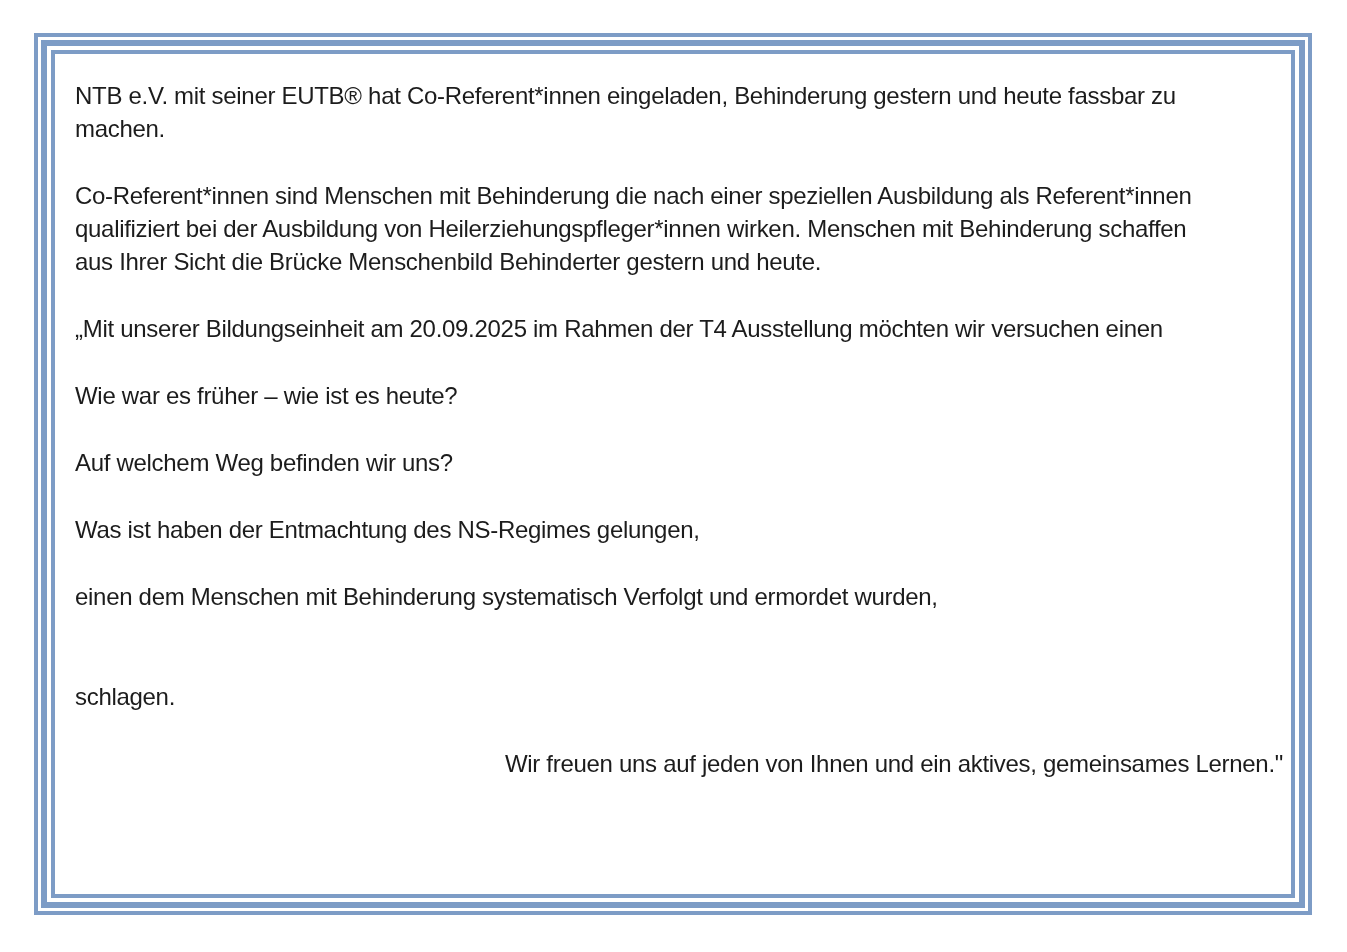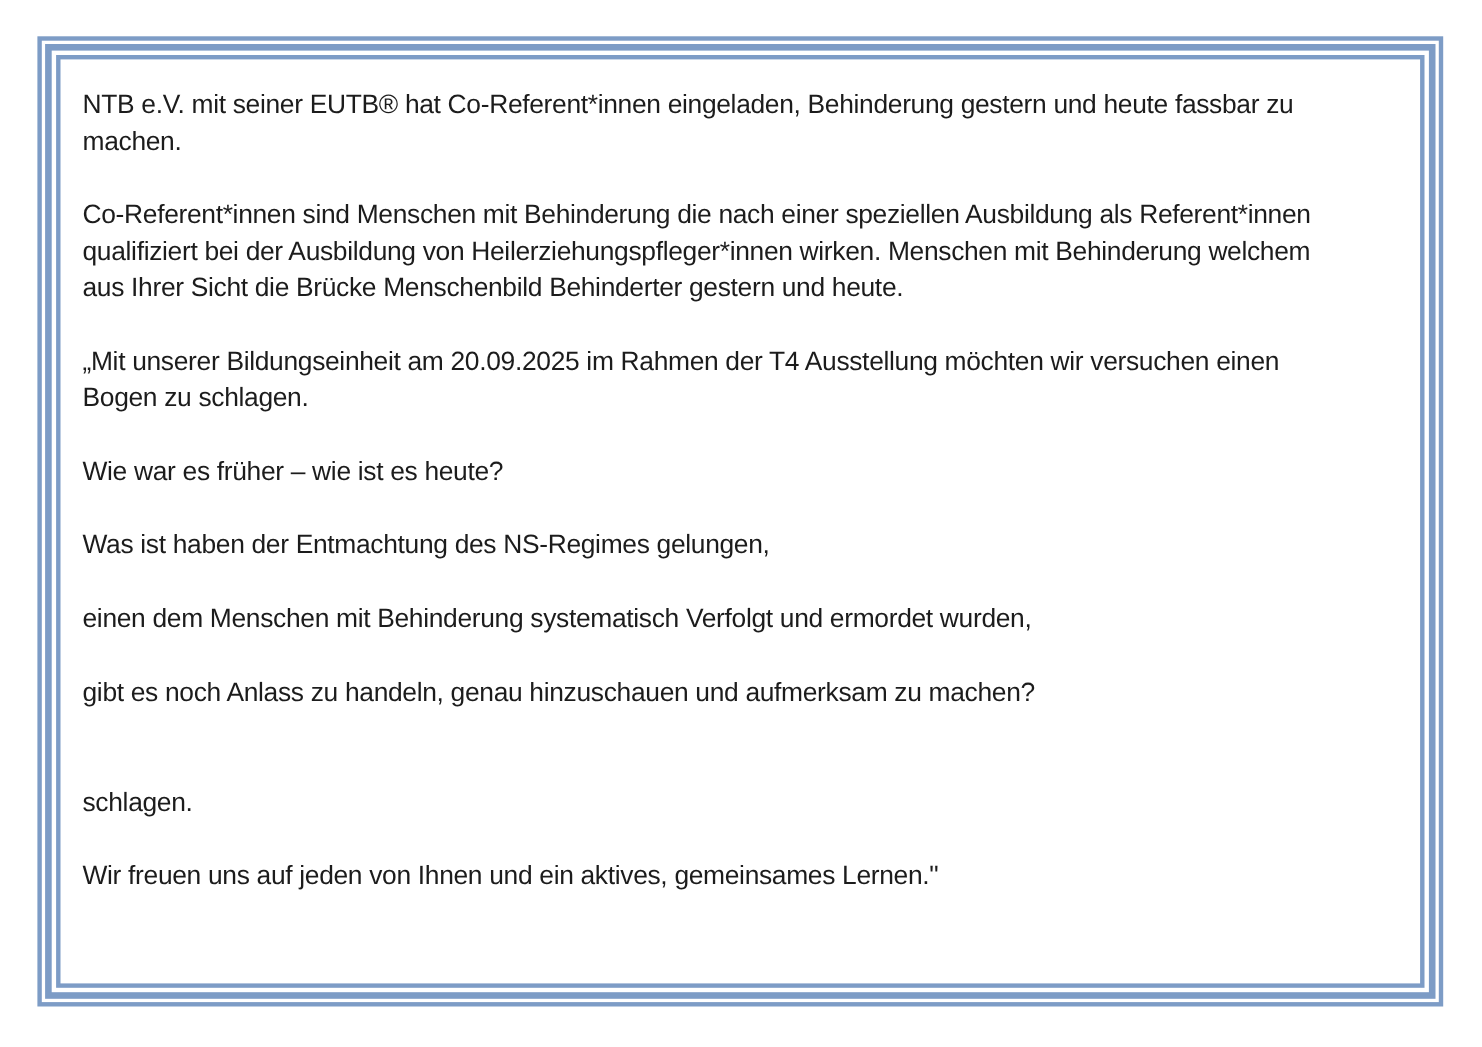--- a/index.html
+++ b/index.html
@@ -50,38 +50,38 @@
     height: 100%;
     color: var(--text-color);
     font-size: 24px;
     line-height: 33px;
     letter-spacing: -0.3px;
   }
   .doc-body p {
     margin: 0 0 34px 0;
     padding: 0;
   }
-  .doc-body p:last-child { margin-bottom: 12px; }
+  .doc-body p:last-child { margin-bottom: 12px; text-align: right; }
   .text-line { white-space: nowrap; }
 </style>
 </head>
 <body>
 
 <div class="page">
   <div class="frame-outer">
     <div class="frame-mid">
       <div class="frame-inner">
         <div class="doc-body">
 
         <p><span class="text-line">NTB e.V. mit seiner EUTB® hat Co-Referent*innen eingeladen, Behinderung gestern und heute fassbar zu</span><br><span class="text-line">machen.</span></p>
-            <p><span class="text-line">Co-Referent*innen sind Menschen mit Behinderung die nach einer speziellen Ausbildung als Referent*innen</span><br><span class="text-line">qualifiziert bei der Ausbildung von Heilerziehungspfleger*innen wirken. Menschen mit Behinderung welchem</span><br><span class="text-line">aus Ihrer Sicht die Brücke Menschenbild Behinderter gestern und heute.</span></p>
-            <p><span class="text-line">„Mit unserer Bildungseinheit am 20.09.2025 im Rahmen der T4 Ausstellung möchten wir versuchen einen</span><br><span class="text-line">Bogen zu schlagen.</span></p>
+            <p><span class="text-line">Co-Referent*innen sind Menschen mit Behinderung die nach einer speziellen Ausbildung als Referent*innen</span><br><span class="text-line">qualifiziert bei der Ausbildung von Heilerziehungspfleger*innen wirken. Menschen mit Behinderung schaffen</span><br><span class="text-line">aus Ihrer Sicht die Brücke Menschenbild Behinderter gestern und heute.</span></p>
+            <p><span class="text-line">„Mit unserer Bildungseinheit am 20.09.2025 im Rahmen der T4 Ausstellung möchten wir versuchen einen</span><br></p>
             <p><span class="text-line">Wie war es früher – wie ist es heute?</span></p>
+            <p><span class="text-line">Auf welchem Weg befinden wir uns?</span></p>
             <p><span class="text-line">Was ist haben der Entmachtung des NS-Regimes gelungen,</span></p>
             <p><span class="text-line">einen dem Menschen mit Behinderung systematisch Verfolgt und ermordet wurden,</span></p>
-            <p><span class="text-line">gibt es noch Anlass zu handeln, genau hinzuschauen und aufmerksam zu machen?</span></p>
             <p><br><span class="text-line">schlagen.</span></p>
             <p><span class="text-line">Wir freuen uns auf jeden von Ihnen und ein aktives, gemeinsames Lernen."</span></p>
           </div>
       </div>
     </div>
   </div>
 </div>
 
 </body></html>

